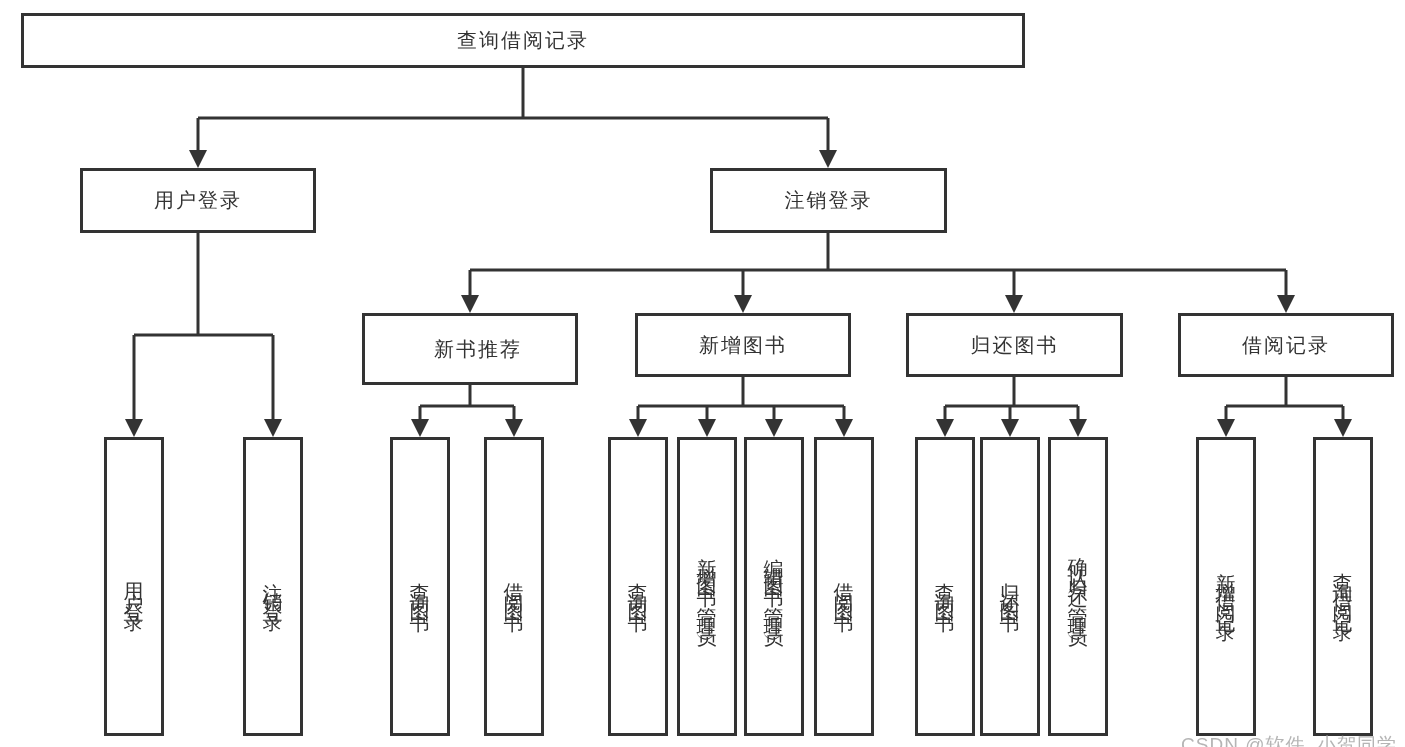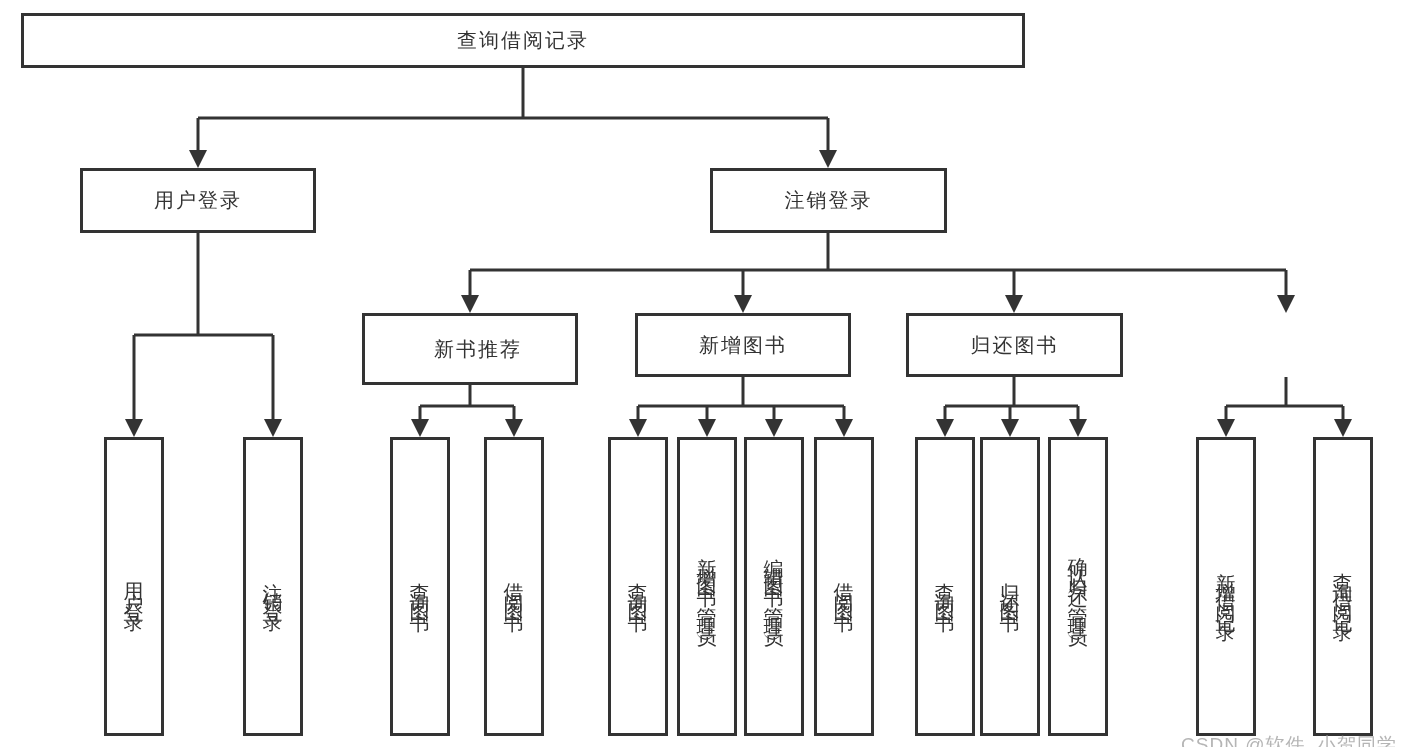--- a/index.html
+++ b/index.html
@@ -145,20 +145,23 @@
 
   <div class="node" style="left:362px;top:313px;width:216px;height:72px;padding-left:16px;">
     <span>新书推荐</span>
   </div>
   <div class="node" style="left:635px;top:313px;width:216px;height:64px;">
     <span>新增图书</span>
   </div>
   <div class="node" style="left:906px;top:313px;width:217px;height:64px;">
     <span>归还图书</span>
   </div>
+  <div class="node" style="left:1178px;top:313px;width:216px;height:64px;">
+    <span>借阅记录</span>
+  </div>
 
   <div class="node leaf" style="left:104px;top:437px;width:60px;height:299px;">
     <span class="vtext">用户登录</span>
   </div>
   <div class="node leaf" style="left:243px;top:437px;width:60px;height:299px;">
     <span class="vtext">注销登录</span>
   </div>
 
   <div class="node leaf" style="left:390px;top:437px;width:60px;height:299px;">
     <span class="vtext">查询图书</span>

